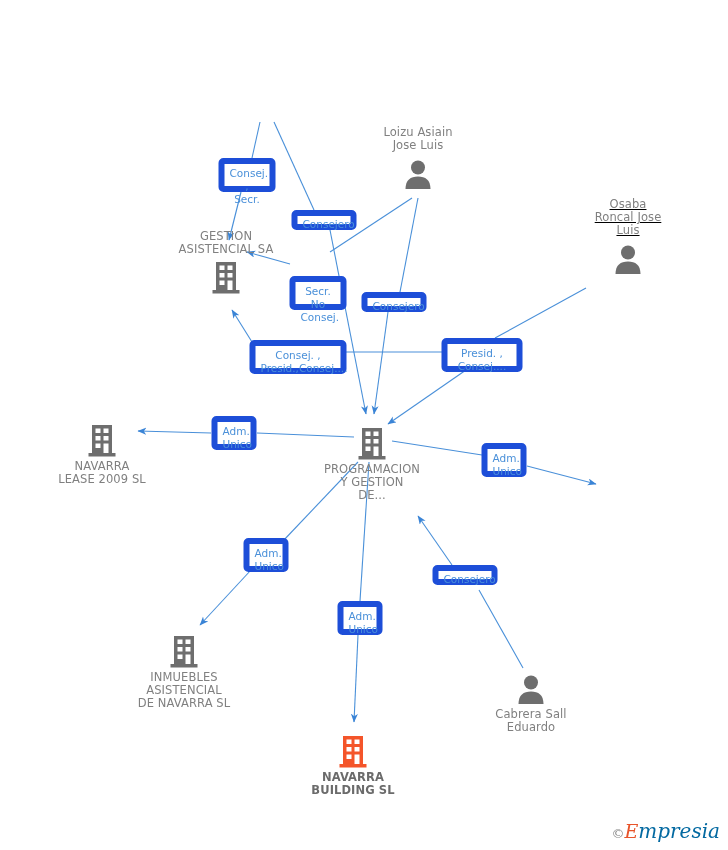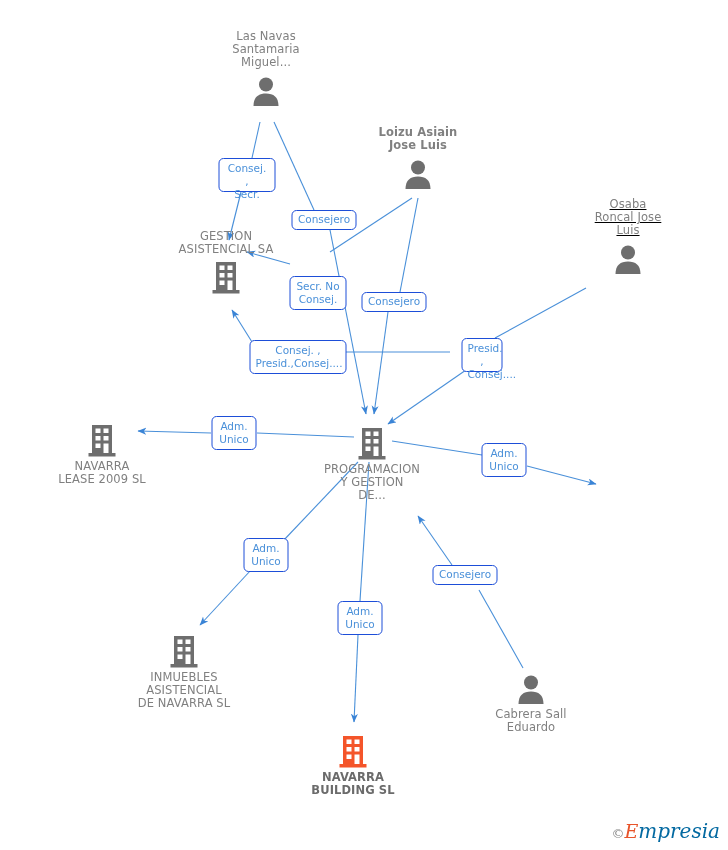--- a/index.html
+++ b/index.html
@@ -47,21 +47,21 @@
     white-space: pre-line;
   }
   .node.caption-above .caption { margin-bottom: 1px; }
   .node.highlight .caption {
     color: #6b6b6b;
     font-weight: bold;
   }
   .edge-label {
     position: absolute;
     box-sizing: border-box;
-    border: 1px solid #1d4ed8;
+    border: 6px solid #1d4ed8;
     border-radius: 5px;
     background: #ffffff;
     color: #4a90d9;
     font-size: 10.5px;
     line-height: 13px;
     text-align: center;
     padding: 3px 5px 3px 5px;
     white-space: pre-line;
     transform: translate(-50%, -50%);
   }
@@ -133,33 +133,22 @@
       <path d="M251,570 L200,625" marker-end="url(#arrowhead)"></path>
 
       <path d="M369,462 L360,601"></path>
       <path d="M358,635 L354,722" marker-end="url(#arrowhead)"></path>
 
       <path d="M523,668 L479,590"></path>
       <path d="M452,565 L418,516" marker-end="url(#arrowhead)"></path>
     </g>
   </svg>
 
-  <div class="node caption-above" style="left:266px; top:30px;">
-    <span class="caption">Las Navas
-Santamaria
-Miguel...</span>
-    <span class="glyph">
-      <svg width="28" height="30" viewBox="0 0 28 30">
-        <circle cx="14" cy="8.5" r="7" fill="#6e6e6e"></circle>
-        <path d="M1.5,30 C1.5,21 6.5,17.5 14,17.5 C21.5,17.5 26.5,21 26.5,30 Z" fill="#6e6e6e"></path>
-      </svg>
-    </span>
-  </div>
-
-  <div class="node caption-above" style="left:418px; top:126px;font-weight:bold;">
+
+  <div class="node caption-above" style="left:418px; top:126px;">
     <span class="caption">Loizu Asiain
 Jose Luis</span>
     <span class="glyph">
       <svg width="28" height="30" viewBox="0 0 28 30">
         <circle cx="14" cy="8.5" r="7" fill="#6e6e6e"></circle>
         <path d="M1.5,30 C1.5,21 6.5,17.5 14,17.5 C21.5,17.5 26.5,21 26.5,30 Z" fill="#6e6e6e"></path>
       </svg>
     </span>
   </div>
 
@@ -277,21 +266,21 @@
   <div class="edge-label" style="left:247px; top:175px; width:57px; height:34px;">Consej. ,
 Secr.</div>
 
   <div class="edge-label" style="left:324px; top:220px; width:65px; height:20px; padding-top:2px;">Consejero</div>
 
   <div class="edge-label" style="left:318px; top:269px; width:57px; height:34px;margin-top:24px;">Secr. No
 Consej.</div>
 
   <div class="edge-label" style="left:394px; top:302px; width:65px; height:20px; padding-top:2px;">Consejero</div>
 
-  <div class="edge-label" style="left:482px; top:355px; width:41px; height:34px;">Presid. ,
+  <div class="edge-label" style="left:482px; top:355px; width:81px; height:34px;">Presid. ,
 Consej....</div>
 
   <div class="edge-label" style="left:298px; top:357px; width:97px; height:34px;">Consej. ,
 Presid.,Consej....</div>
 
   <div class="edge-label" style="left:234px; top:433px; width:45px; height:34px;">Adm.
 Unico</div>
 
   <div class="edge-label" style="left:504px; top:460px; width:45px; height:34px;">Adm.
 Unico</div>

